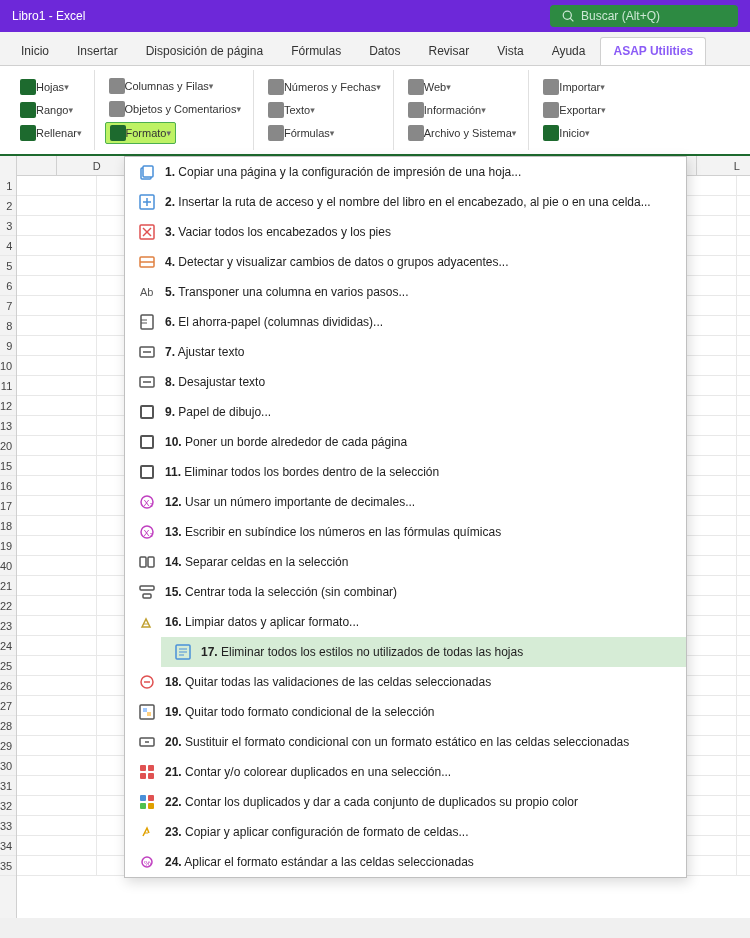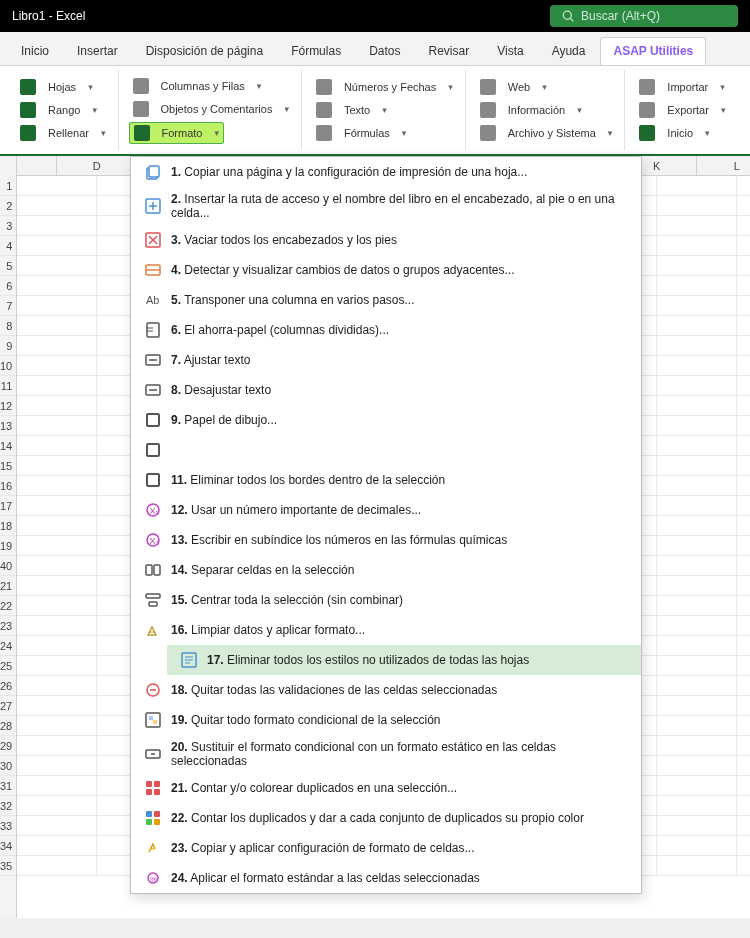--- a/index.html
+++ b/index.html
@@ -1,20 +1,20 @@
 <!DOCTYPE html>
 <html><head>
   <meta charset="utf-8">
   <style>
     * { box-sizing: border-box; margin: 0; padding: 0; }
     body { font-family: 'Segoe UI', Arial, sans-serif; font-size: 12px; background: #f0f0f0; width: 750px; height: 938px; overflow: hidden; }
 
     
     .title-bar {
-      background: #000000;
+      background: #6d28d9;
       color: white;
       height: 32px;
       display: flex;
       align-items: center;
       padding: 0 12px;
       justify-content: space-between;
     }
     .search-bar {
       background: #2d8a42;
       border-radius: 4px;
@@ -72,21 +72,21 @@
       border-right: 1px solid #e0e0e0;
       padding: 0 8px;
       min-width: 80px;
       justify-content: center;
       gap: 3px;
     }
     .ribbon-group:last-child { border-right: none; }
     .ribbon-btn {
       display: flex;
       align-items: center;
-      gap: 12px;
+      gap: 0;
       padding: 2px 4px;
       cursor: pointer;
       font-size: 11px;
       color: #333;
       white-space: nowrap;
       border-radius: 2px;
     }
     .ribbon-btn .icon-placeholder {
       width: 16px; height: 16px;
       background: #888;
@@ -112,22 +112,22 @@
       border-right: 1px solid #d0d0d0;
       font-size: 11px;
       line-height: 20px;
       color: #444;
     }
 
     
     .dropdown-menu {
       position: absolute;
       top: 0;
-      left: 130px;
-      width: 512px;
+      left: 124px;
+      width: 563px;
       background: white;
       border: 1px solid #c0c0c0;
       box-shadow: 2px 4px 12px rgba(0,0,0,0.15);
       z-index: 100;
     }
     .menu-item {
       display: flex;
       align-items: center;
       padding: 5px 12px;
       cursor: pointer;
@@ -315,21 +315,21 @@
       <div class="row-num">4</div>
       <div class="row-num">5</div>
       <div class="row-num">6</div>
       <div class="row-num">7</div>
       <div class="row-num">8</div>
       <div class="row-num">9</div>
       <div class="row-num">10</div>
       <div class="row-num">11</div>
       <div class="row-num">12</div>
       <div class="row-num">13</div>
-      <div class="row-num">14</div>
+      <div class="row-num">20</div>
       <div class="row-num">15</div>
       <div class="row-num">16</div>
       <div class="row-num">17</div>
       <div class="row-num">18</div>
       <div class="row-num">19</div>
       <div class="row-num">40</div>
       <div class="row-num">21</div>
       <div class="row-num">22</div>
       <div class="row-num">23</div>
       <div class="row-num">24</div>
@@ -831,20 +831,21 @@
             </svg>
           </div>
           <span class="menu-item-text"><strong>9.</strong> Papel de dibujo...</span>
         </div>
         <div class="menu-item">
           <div class="menu-icon">
             <svg width="18" height="18" viewBox="0 0 18 18" fill="none">
               <rect x="3" y="3" width="12" height="12" rx="1" stroke="#555" stroke-width="2"></rect>
             </svg>
           </div>
+          <span class="menu-item-text"><strong>10.</strong> Poner un borde alrededor de cada página</span>
         </div>
         <div class="menu-item">
           <div class="menu-icon">
             <svg width="18" height="18" viewBox="0 0 18 18" fill="none">
               <rect x="3" y="3" width="12" height="12" rx="1" stroke="#555" stroke-width="2"></rect>
             </svg>
           </div>
           <span class="menu-item-text"><strong>11.</strong> Eliminar todos los bordes dentro de la selección</span>
         </div>
         <div class="menu-item">

